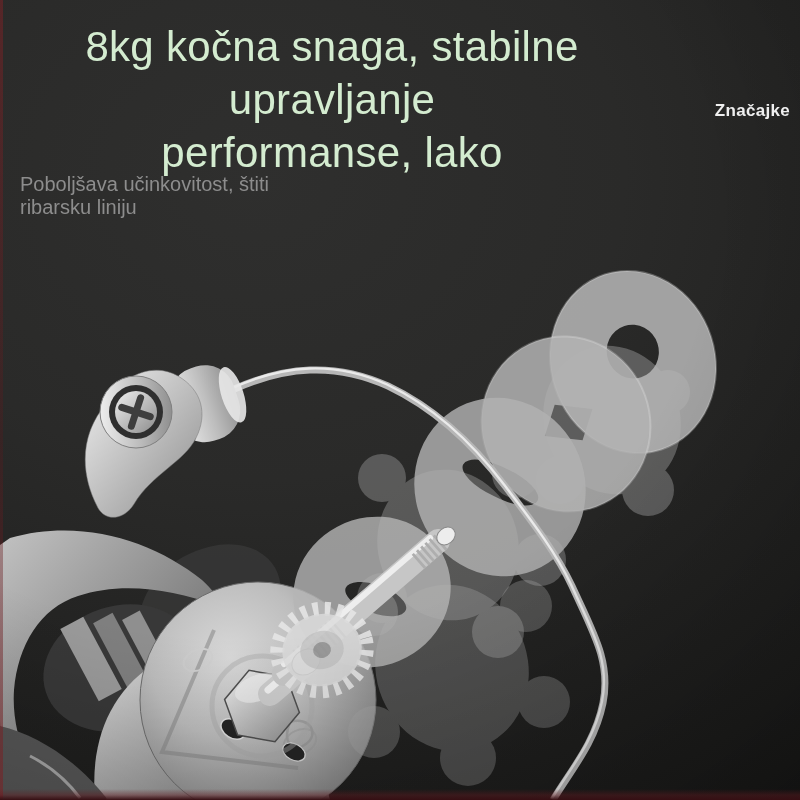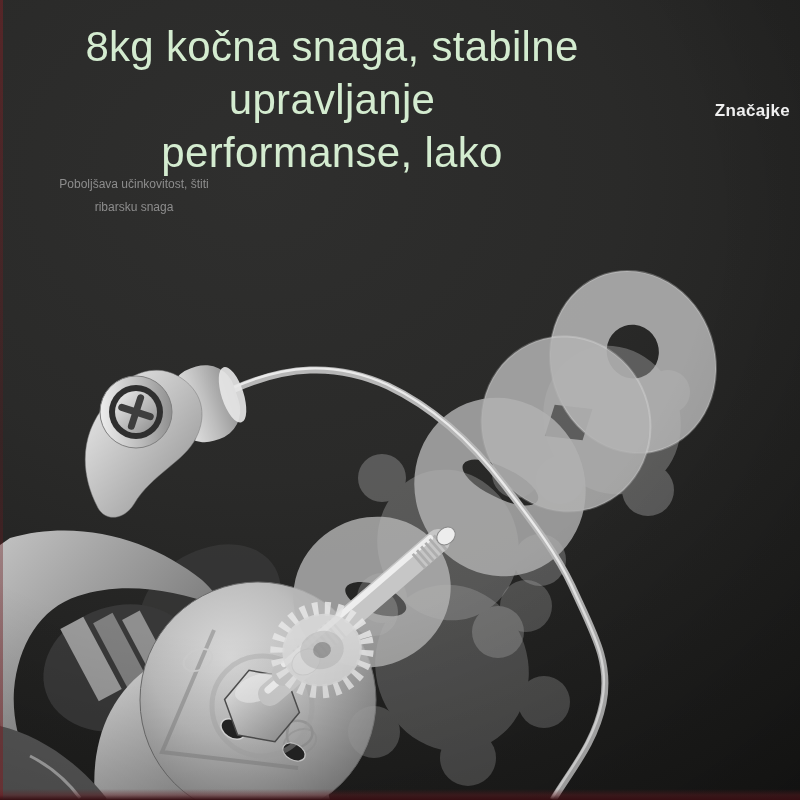--- a/index.html
+++ b/index.html
@@ -17,22 +17,22 @@
   .left-accent{position:absolute;left:0;top:0;bottom:0;width:3px;
     background:linear-gradient(180deg, rgba(122,34,38,.55), rgba(90,24,28,.30) 55%, rgba(122,34,38,.6));}
   .bottom-accent{position:absolute;left:0;right:0;bottom:0;height:11px;
     background:linear-gradient(180deg, rgba(80,20,24,0) 0%, rgba(96,26,32,.45) 55%, #360f13 100%);}
   .headline{
     position:absolute;top:20px;left:0;width:664px;text-align:center;
     font-size:42px;line-height:53px;font-weight:500;letter-spacing:.3px;
     color:var(--headline-green,#d4ecd0);
   }
   .subheadline{
-    position:absolute;top:173px;left:8px;width:252px;text-align:center;
-    font-size:12px;line-height:23px;font-weight:400;
+    position:absolute;top:173px;left:20px;width:252px;
+    font-size:20px;line-height:23px;font-weight:400;
     color:var(--subheadline-gray,#8d8d8d);
   }
   .corner-label{
     position:absolute;top:101px;right:10px;text-align:center;
     font-size:17px;font-weight:700;letter-spacing:.3px;
     color:var(--corner-label-white,#efefef);
   }
 </style>
 </head>
 <body>
@@ -193,17 +193,17 @@
   <div class="bottom-accent"></div>
 
   <div class="headline">
     <div>8kg kočna snaga, stabilne</div>
     <div>upravljanje</div>
     <div>performanse, lako</div>
   </div>
 
   <div class="subheadline">
     <div>Poboljšava učinkovitost, štiti</div>
-    <div>ribarsku snaga</div>
+    <div>ribarsku liniju</div>
   </div>
 
   <div class="corner-label">Značajke</div>
 </div>
 
 </body></html>

